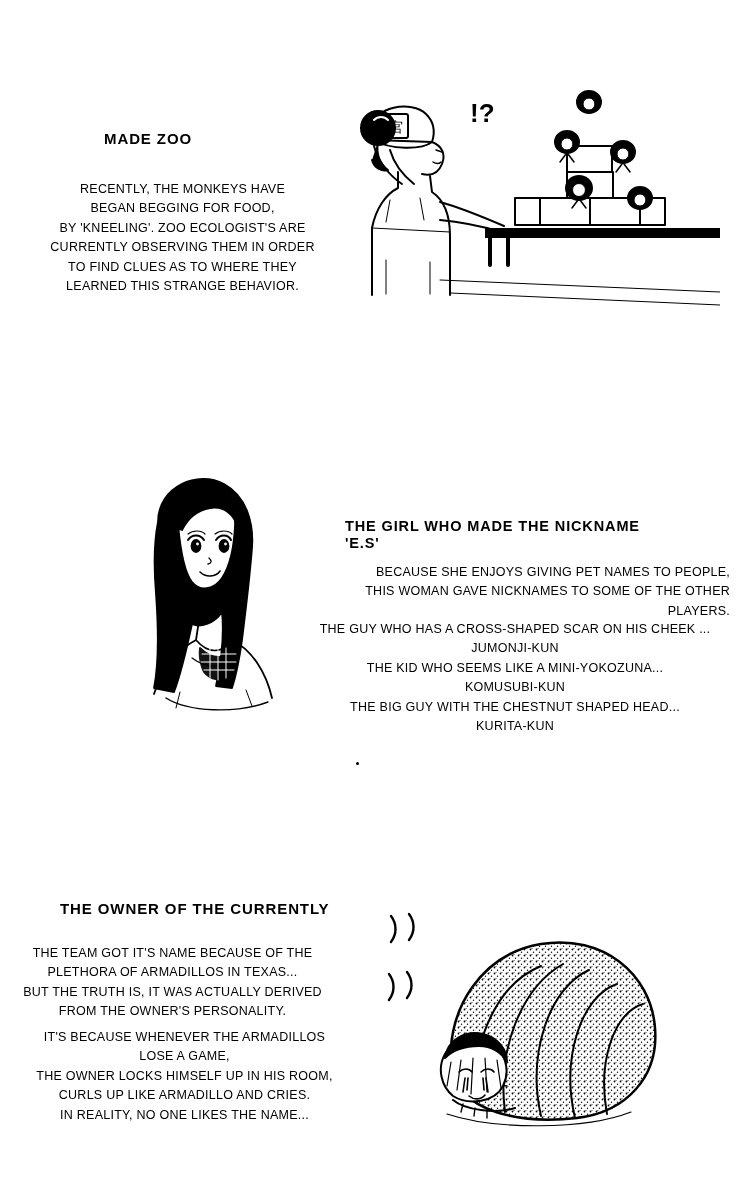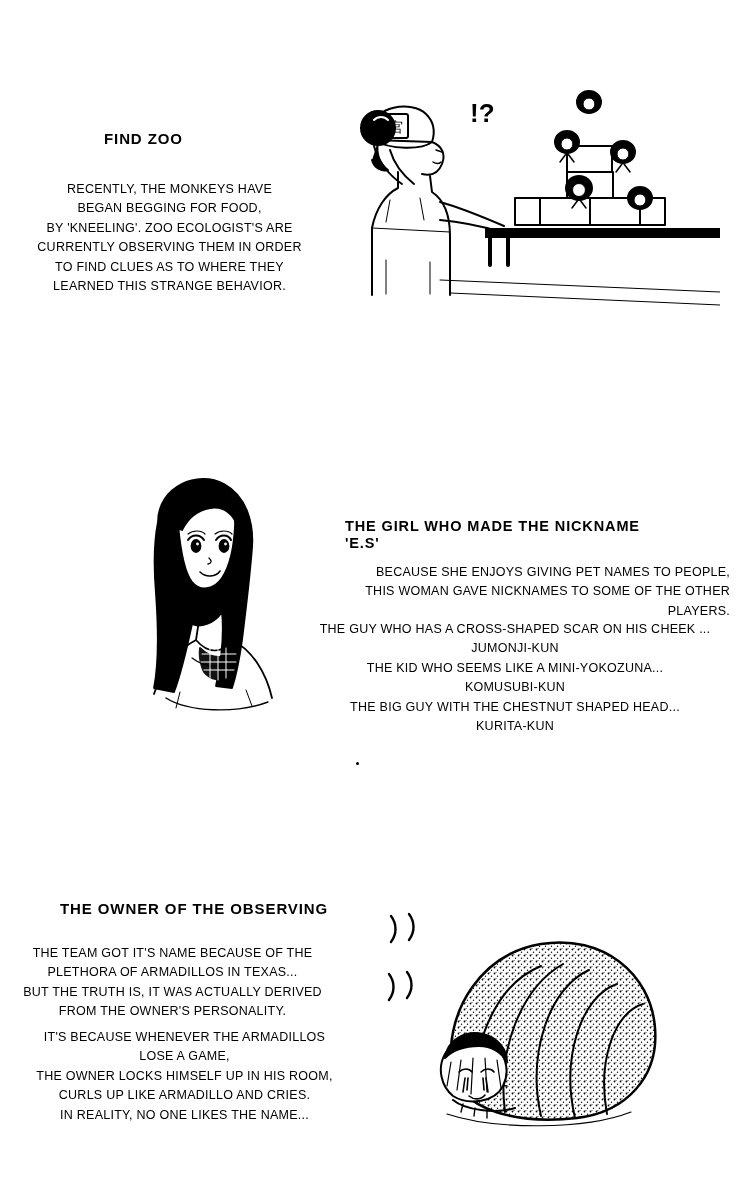--- a/index.html
+++ b/index.html
@@ -31,21 +31,21 @@
   .body-text {
     font-size: 12.5px;
     line-height: 1.55;
     letter-spacing: 0.02em;
   }
   .center { text-align: center; }
 
   
   #panel-zoo { position: absolute; left: 0; top: 80px; width: 745px; height: 260px; }
   #zoo-title { position: absolute; left: 104px; top: 50px; }
-  #zoo-text  { position: absolute; left: 22px; top: 100px; width: 295px; }
+  #zoo-text  { position: absolute; left: 35px; top: 100px; width: 295px; }
 
   #zoo-art { position: absolute; left: 290px; top: 0px; width: 430px; height: 230px; }
 
   
   #panel-girl { position: absolute; left: 0; top: 430px; width: 676px; height: 360px; }
   #girl-title { position: absolute; left: 345px; top: 88px; font-size: 14.5px; }
   #girl-text1 { position: absolute; left: 300px; top: 133px; width: 430px; }
   #girl-text2 { position: absolute; left: 300px; top: 190px; width: 430px; }
   #girl-art   { position: absolute; left: 96px; top: 32px; width: 210px; height: 300px; }
 
@@ -66,21 +66,21 @@
 
   svg { display: block; }
 </style>
 </head>
 <body>
 
 <div class="page">
 
   <div id="panel-zoo">
 
-    <div id="zoo-title" class="heading">FIND ZOO</div>
+    <div id="zoo-title" class="heading">MADE ZOO</div>
 
     <div id="zoo-text" class="body-text center" style="white-space: pre-line;">RECENTLY, THE MONKEYS HAVE
 BEGAN BEGGING FOR FOOD,
 BY 'KNEELING'. ZOO ECOLOGIST'S ARE
 CURRENTLY OBSERVING THEM IN ORDER
 TO FIND CLUES AS TO WHERE THEY
 LEARNED THIS STRANGE BEHAVIOR.</div>
 
     <div id="zoo-art">
       <svg viewBox="0 0 430 230" width="430" height="230" aria-hidden="true">
@@ -223,21 +223,21 @@
           <path d="M84 230 L80 246 M150 228 L156 244" stroke-width="1"></path>
         </g>
       </svg>
     </div>
   </div>
 
   <div class="dot-small"></div>
 
   <div id="panel-arm">
 
-    <div id="arm-title" class="heading">THE OWNER OF THE OBSERVING</div>
+    <div id="arm-title" class="heading">THE OWNER OF THE CURRENTLY</div>
 
     <div id="arm-text1" class="body-text center" style="white-space: pre-line;">THE TEAM GOT IT'S NAME BECAUSE OF THE
 PLETHORA OF ARMADILLOS IN TEXAS...
 BUT THE TRUTH IS, IT WAS ACTUALLY DERIVED
 FROM THE OWNER'S PERSONALITY.</div>
 
     <div id="arm-text2" class="body-text center" style="white-space: pre-line;">IT'S BECAUSE WHENEVER THE ARMADILLOS
 LOSE A GAME,
 THE OWNER LOCKS HIMSELF UP IN HIS ROOM,
 CURLS UP LIKE ARMADILLO AND CRIES.

